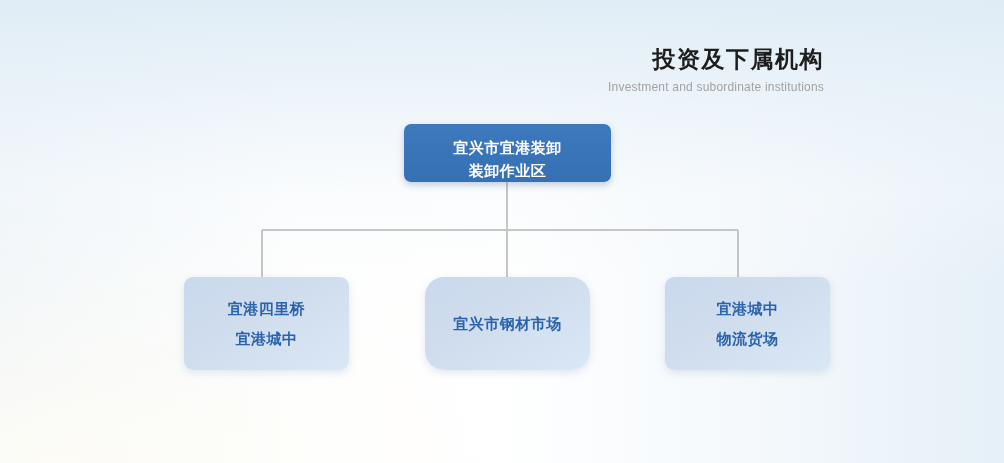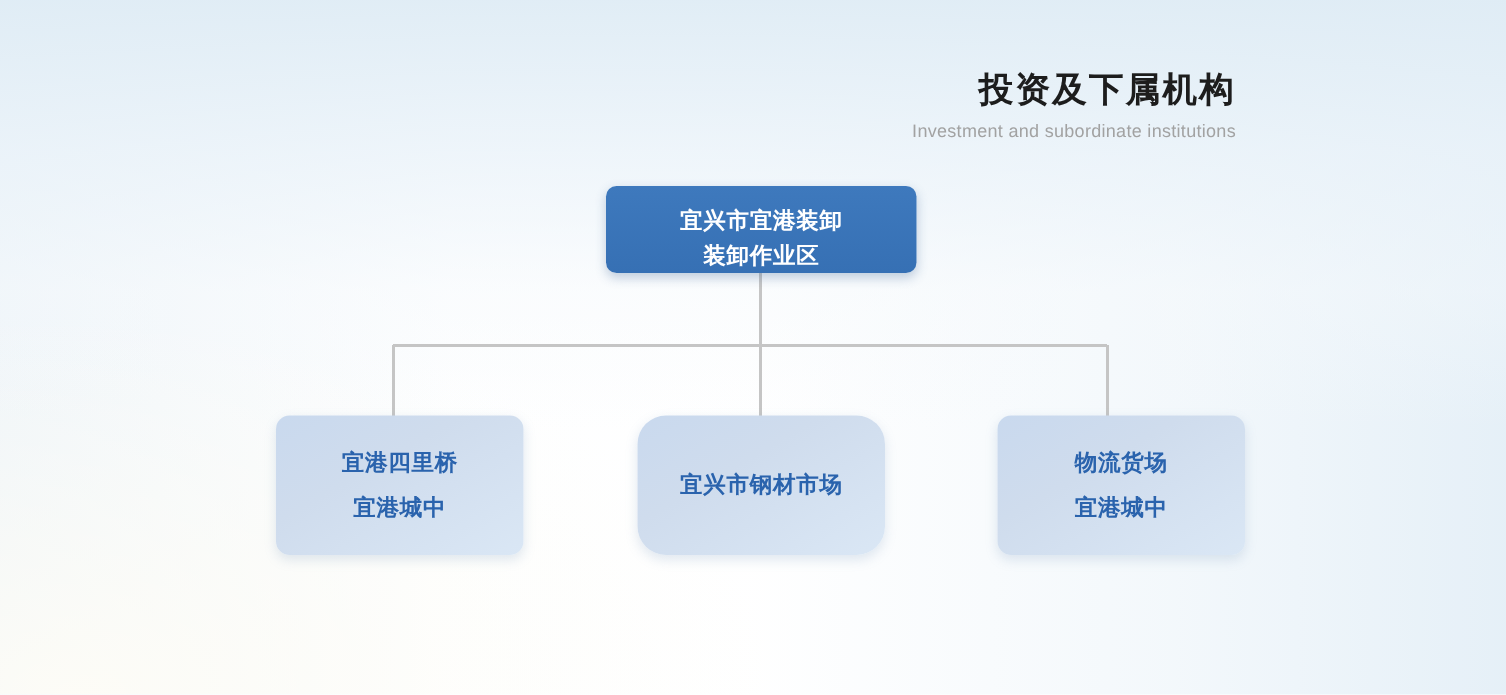--- a/index.html
+++ b/index.html
@@ -175,18 +175,18 @@
   </div>
 
   <div class="node node-child child-1">
     <span class="node-label">
       <span class="ln">宜兴市钢材市场</span>
     </span>
   </div>
 
   <div class="node node-child child-2">
     <span class="node-label">
+      <span class="ln">宜港城中</span>
       <span class="ln">物流货场</span>
-      <span class="ln">宜港城中</span>
     </span>
   </div>
 
 </div>
 
 </body></html>

